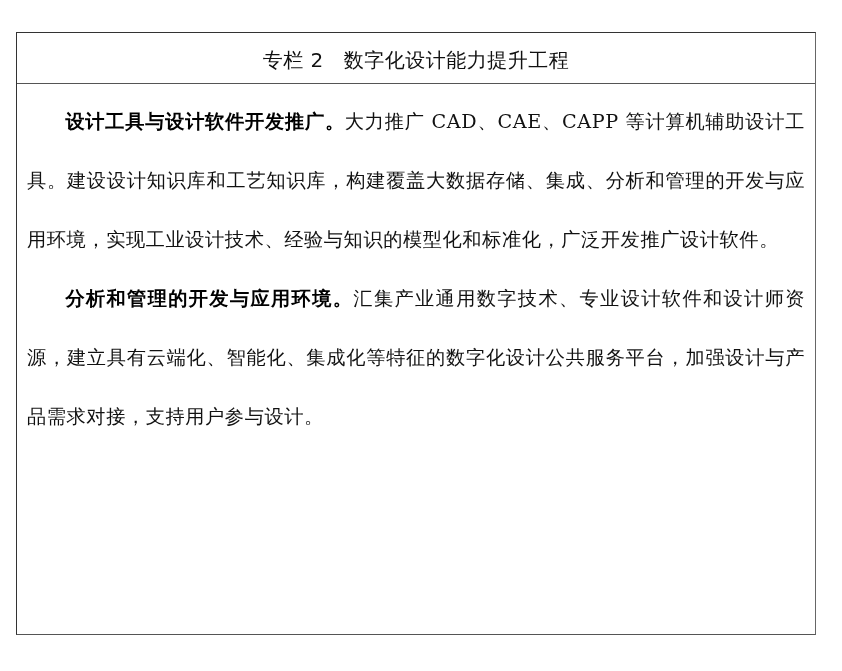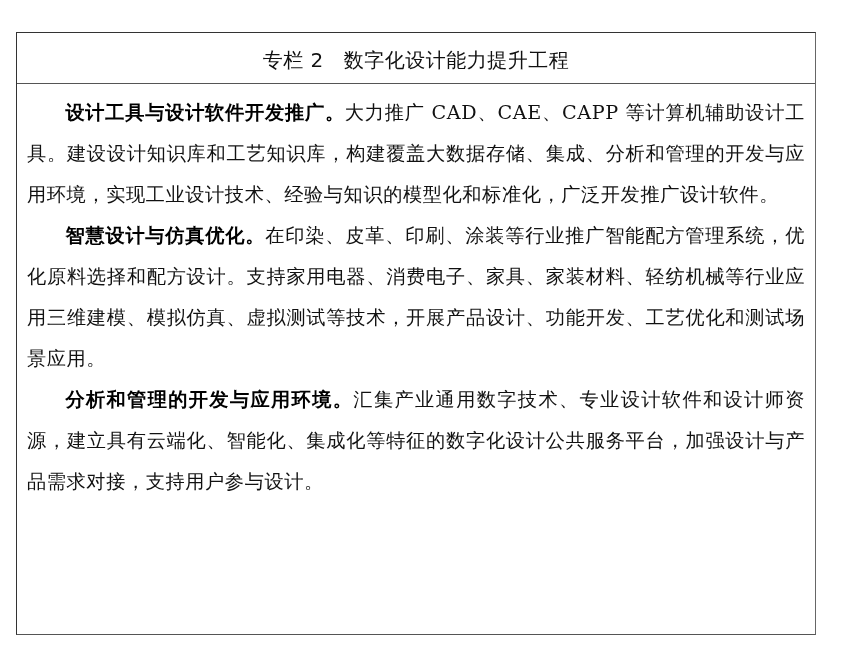--- a/index.html
+++ b/index.html
@@ -43,21 +43,21 @@
       padding-top: 4px;
     }
     .box-title .num {
       margin-right: 20px;
     }
     .box-body {
       padding: 8px 10px 0 10px;
     }
     .para {
       font-size: 19.2px;
-      line-height: 41px;
+      line-height: 59px;
       text-align: justify;
       text-indent: 2em;
       margin: 0;
       letter-spacing: 0.6px;
     }
     .para .lead {
       font-weight: bold;
       color: #000000;
     }
   </style>
@@ -65,16 +65,15 @@
 <body>
 
 <div class="box">
   <div class="box-header">
     <div class="box-title">
       <span class="num">专栏 2</span><span>数字化设计能力提升工程</span>
     </div>
   </div>
   <div class="box-body">
     <p class="para"><span class="lead">设计工具与设计软件开发推广。</span><span>大力推广 CAD、CAE、CAPP 等计算机辅助设计工具。建设设计知识库和工艺知识库，构建覆盖大数据存储、集成、分析和管理的开发与应用环境，实现工业设计技术、经验与知识的模型化和标准化，广泛开发推广设计软件。</span></p>
-    <p class="para"><span class="lead">智慧设计与仿真优化。</span><span>在印染、皮革、印刷、涂装等行业推广智能配方管理系统，优化原料选择和配方设计。支持家用电器、消费电子、家具、家装材料、轻纺机械等行业应用三维建模、模拟仿真、虚拟测试等技术，开展产品设计、功能开发、工艺优化和测试场景应用。</span></p>
     <p class="para"><span class="lead">分析和管理的开发与应用环境。</span><span>汇集产业通用数字技术、专业设计软件和设计师资源，建立具有云端化、智能化、集成化等特征的数字化设计公共服务平台，加强设计与产品需求对接，支持用户参与设计。</span></p>
   </div>
 </div>
 
 </body></html>

